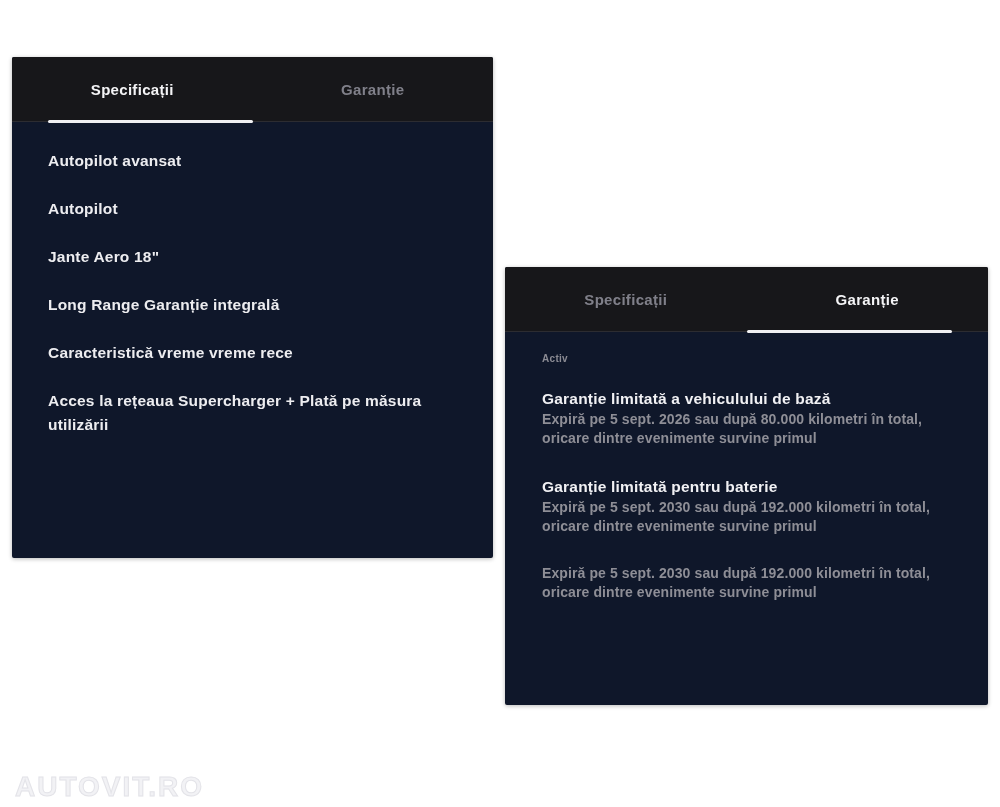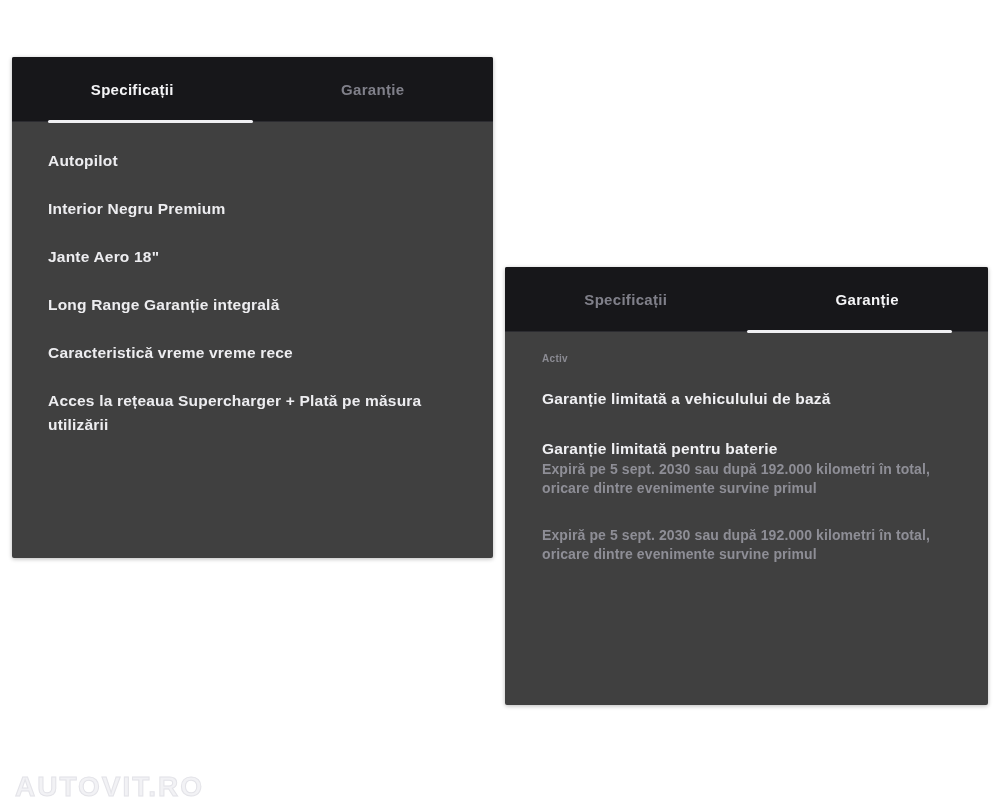--- a/index.html
+++ b/index.html
@@ -5,21 +5,21 @@
   * { margin: 0; padding: 0; box-sizing: border-box; }
   html, body {
     width: 1000px; height: 807px;
     background: #ffffff;
     font-family: "Liberation Sans", sans-serif;
     position: relative;
     overflow: hidden;
   }
   .panel {
     position: absolute;
-    background: #404040;
+    background: #0f172a;
     border-radius: 2px;
     box-shadow: 0 1px 4px rgba(0,0,0,0.28);
     color: #ededf0;
   }
   #specs-panel { left: 12px; top: 57px; width: 481px; height: 501px; }
   #warranty-panel { left: 505px; top: 267px; width: 483px; height: 438px; }
 
   .tabs {
     height: 65px;
     display: flex;
@@ -100,40 +100,41 @@
 </head>
 <body>
 
 <div class="panel" id="specs-panel">
   <div class="tabs">
     <div class="tab active">Specificații</div>
     <div class="tab inactive">Garanție</div>
     <div class="tab-underline left"></div>
   </div>
   <div class="spec-list">
+    <div class="spec-item">Autopilot avansat</div>
     <div class="spec-item">Autopilot</div>
-    <div class="spec-item">Interior Negru Premium</div>
     <div class="spec-item">Jante Aero 18"</div>
     <div class="spec-item">Long Range Garanție integrală</div>
     <div class="spec-item">Caracteristică vreme vreme rece</div>
     <div class="spec-item">Acces la rețeaua Supercharger + Plată pe măsura utilizării</div>
   </div>
 </div>
 
 <div class="panel" id="warranty-panel">
   <div class="tabs">
     <div class="tab inactive">Specificații</div>
     <div class="tab active">Garanție</div>
     <div class="tab-underline right"></div>
   </div>
   <div class="warranty-body">
     <div class="status-label">Activ</div>
 
     <div class="warranty-item">
       <div class="warranty-title">Garanție limitată a vehiculului de bază</div>
+      <div class="warranty-desc">Expiră pe 5 sept. 2026 sau după 80.000 kilometri în total, oricare dintre evenimente survine primul</div>
     </div>
 
     <div class="warranty-item">
       <div class="warranty-title">Garanție limitată pentru baterie</div>
       <div class="warranty-desc">Expiră pe 5 sept. 2030 sau după 192.000 kilometri în total, oricare dintre evenimente survine primul</div>
     </div>
 
     <div class="warranty-item">
       <div class="warranty-desc">Expiră pe 5 sept. 2030 sau după 192.000 kilometri în total, oricare dintre evenimente survine primul</div>
     </div>

